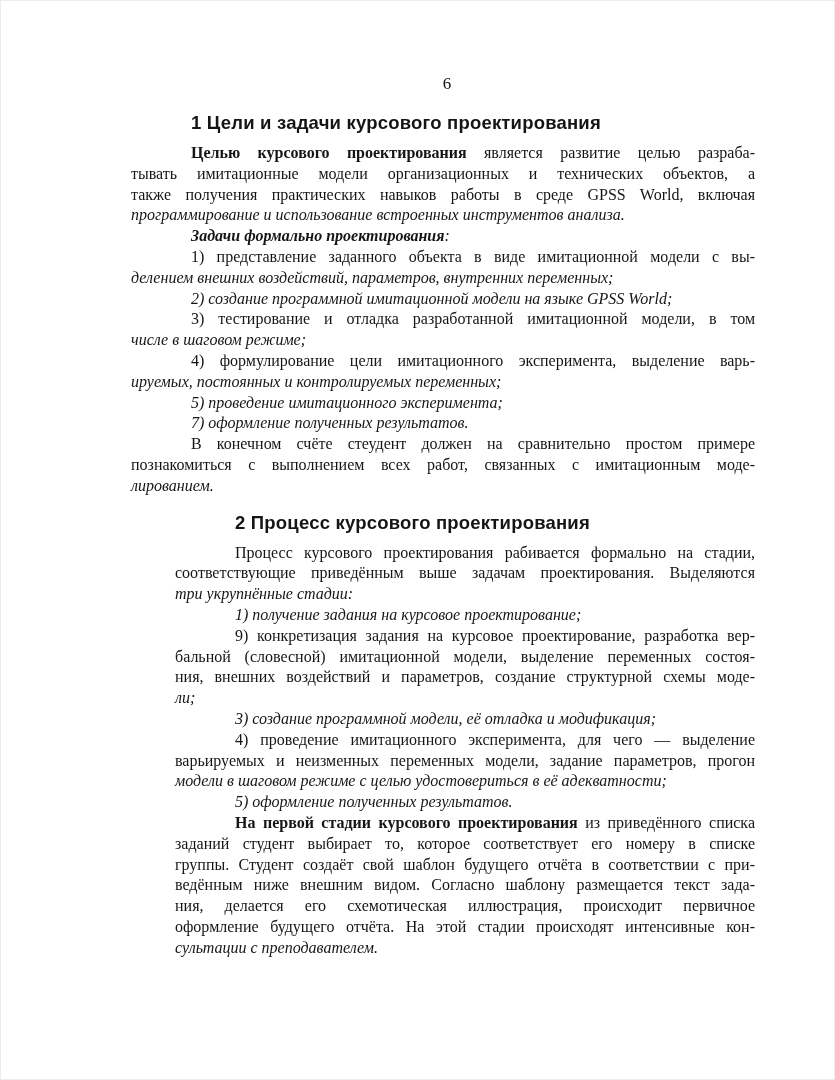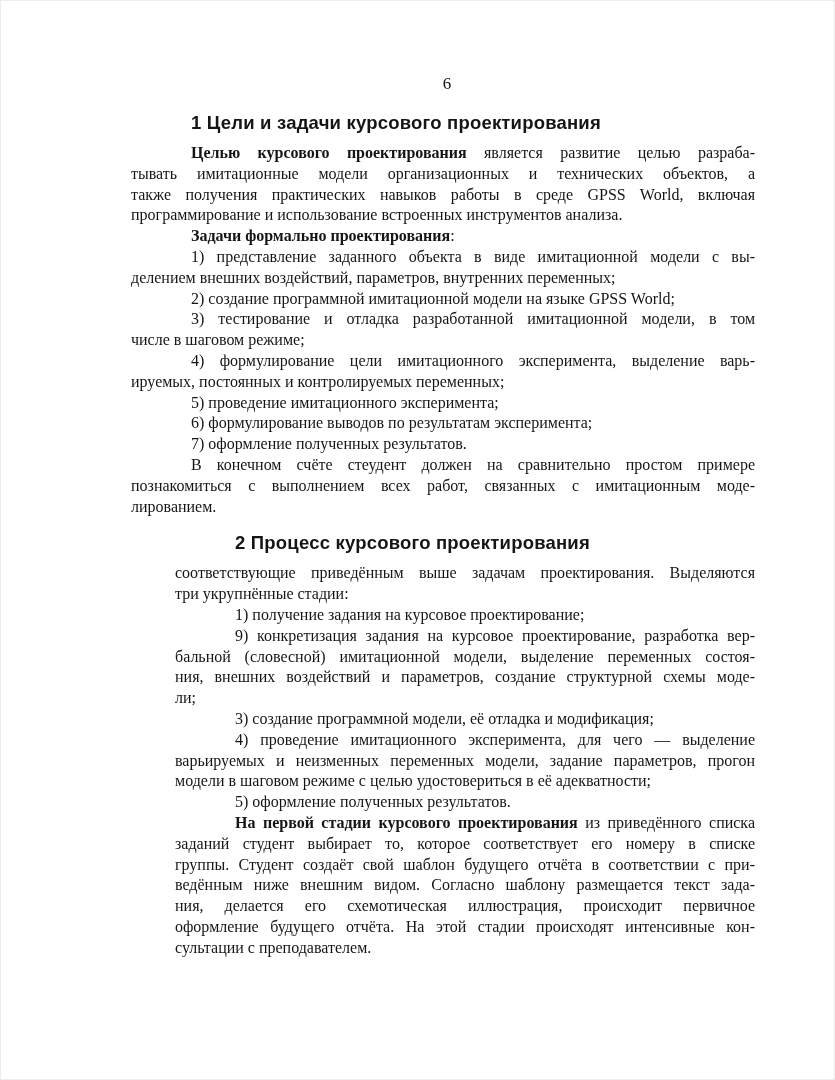--- a/index.html
+++ b/index.html
@@ -41,21 +41,21 @@
     text-indent: 60px;
     letter-spacing: 0.2px;
   }
   .para { margin: 0; }
   .line {
     font-size: 16px;
     line-height: 20.8px;
     white-space: normal;
   }
   .just { text-align: justify; text-align-last: justify; }
-  .last { text-align: center; text-align-last: left; }
+  .last { text-align: center; text-align-last: left; font-style: italic; }
   .first { text-indent: 60px; }
   .bold { font-weight: bold; }
 </style>
 </head>
 <body>
 
 <div class="page">
   <div class="page-number">6</div>
   <div class="content">
       <section>
@@ -81,34 +81,32 @@
           <div class="line last"><span>числе в шаговом режиме;</span></div>
         </div>
         <div class="para">
           <div class="line just first"><span>4) формулирование цели имитационного эксперимента, выделение варь-</span></div>
           <div class="line last"><span>ируемых, постоянных и контролируемых переменных;</span></div>
         </div>
         <div class="para">
           <div class="line last first"><span>5) проведение имитационного эксперимента;</span></div>
         </div>
         <div class="para">
-          <div class="line last first"><span>6) формулирование выводов по результатам эксперимента;</span></div>
-        </div>
-        <div class="para">
           <div class="line last first"><span>7) оформление полученных результатов.</span></div>
         </div>
         <div class="para">
           <div class="line just first"><span>В конечном счёте стеудент должен на сравнительно простом примере</span></div>
           <div class="line just"><span>познакомиться с выполнением всех работ, связанных с имитационным моде-</span></div>
           <div class="line last"><span>лированием.</span></div>
         </div>
       </section>
       <section>
         <h2 class="heading">2 Процесс курсового проектирования</h2>
         <div class="para">
+          <div class="line just first"><span>Процесс курсового проектирования рабивается формально на стадии,</span></div>
           <div class="line just"><span>соответствующие приведённым выше задачам проектирования. Выделяются</span></div>
           <div class="line last"><span>три укрупнённые стадии:</span></div>
         </div>
         <div class="para">
           <div class="line last first"><span>1) получение задания на курсовое проектирование;</span></div>
         </div>
         <div class="para">
           <div class="line just first"><span>9) конкретизация задания на курсовое проектирование, разработка вер-</span></div>
           <div class="line just"><span>бальной (словесной) имитационной модели, выделение переменных состоя-</span></div>
           <div class="line just"><span>ния, внешних воздействий и параметров, создание структурной схемы моде-</span></div>

